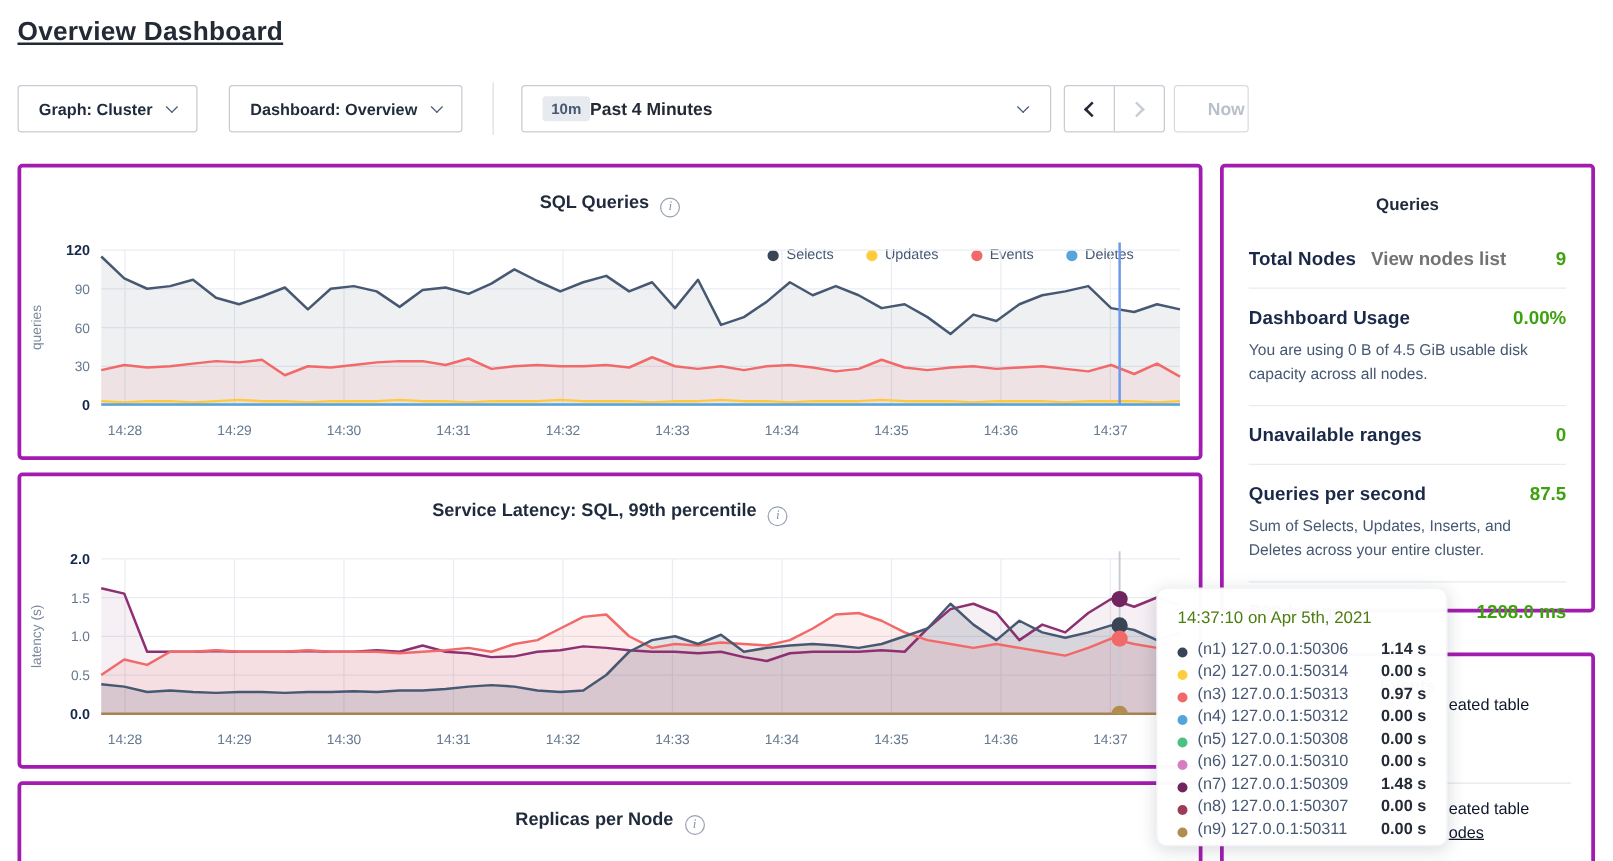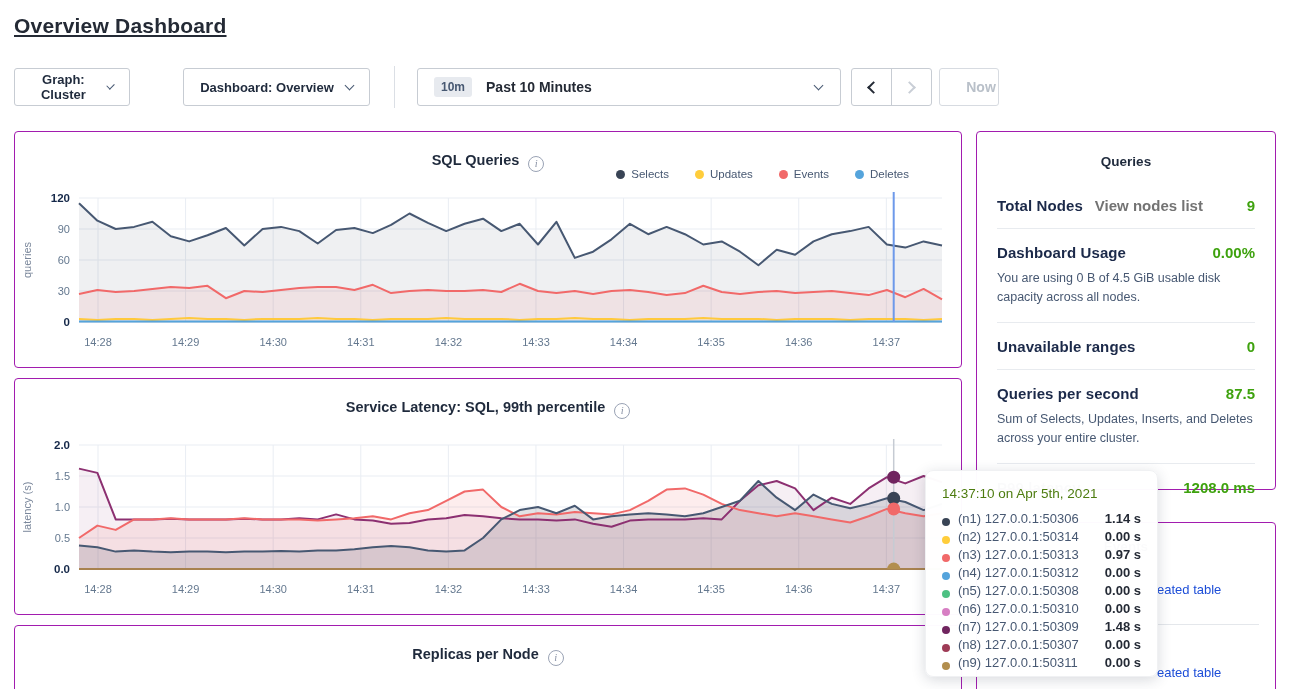--- a/index.html
+++ b/index.html
@@ -5,45 +5,45 @@
   * { box-sizing: border-box; margin: 0; padding: 0; }
   html,body { width:1290px; height:689px; overflow:hidden; background:#fff;
     font-family:"Liberation Sans", sans-serif; color:#242a35; }
   .page { position:relative; width:1290px; height:689px; }
 
   
   .page-title { position:absolute; left:14px; top:14px; font-size:21px; font-weight:600; color:#242a35; letter-spacing:.2px;text-decoration:underline; }
   .btn { position:absolute; height:38px; background:#fff; border:1px solid #c7ccd3; border-radius:3px;
     display:flex; align-items:center; font-size:13px; font-weight:700; color:#1f2a3c; cursor:pointer;padding-left:24px; }
   .dd { padding:0 16px; justify-content:center; gap:12px; }
-  .dd-graph { left:14px; top:68px; width:116px; }
+  .dd-graph { left:14px; top:68px; width:144px; }
   .dd-dash  { left:183px; top:68px; width:187px; }
   .chev { display:inline-block; width:7px; height:7px; border-right:1.8px solid #475872; border-bottom:1.8px solid #475872; transform:rotate(45deg); margin-top:-4px; }
   .vdiv { position:absolute; left:394px; top:66px; width:1px; height:42px; background:#dbdfe5; }
-  .timesel { left:417px; top:68px; width:424px; padding:0 16px; gap:14px; }
+  .timesel { left:417px; top:68px; width:424px; padding:0 16px; gap:0; }
   .time-badge { background:#e7eaef; color:#475872; font-size:12px; font-weight:700; border-radius:3px; padding:3px 7px; }
   .time-label { font-size:14px; font-weight:700; color:#242a35; }
   .timesel .chev { position:absolute; right:18px; }
   .pager { position:absolute; left:851px; top:68px; width:81px; height:38px; border:1px solid #c7ccd3; border-radius:3px; display:flex; background:#fff; }
   .pager .pg { flex:1; display:flex; align-items:center; justify-content:center; cursor:pointer; }
   .pager .pg + .pg { border-left:1px solid #c7ccd3; }
   .chev-l { width:9px; height:9px; border-left:2.6px solid #242a35; border-bottom:2.6px solid #242a35; transform:rotate(45deg); margin-left:4px; }
   .chev-r { width:9px; height:9px; border-right:2.6px solid #c9ced6; border-top:2.6px solid #c9ced6; transform:rotate(45deg); margin-right:4px; }
   .now-btn { left:939px; top:68px; width:60px; justify-content:center; border-color:#d7dbe1; color:#b9c0c9; font-size:14px; }
 
   
-  .panel { position:absolute; background:#fff; border:1px solid #a21caf; border-radius:4px; }
+  .panel { position:absolute; background:#fff; border:3px solid #a21caf; border-radius:4px; }
   .panel-sql { left:14px; top:131px; width:948px; height:237px; }
   .panel-lat { left:14px; top:378px; width:948px; height:237px; }
   .panel-rep { left:14px; top:625px; width:948px; height:130px; }
   .panel-head { text-align:center; padding-top:20px; font-size:14.5px; font-weight:700; color:#1f2a3c; }
   .info-i { display:inline-block; width:16px; height:16px; border:1px solid #9aa3b5; border-radius:50%;
     font-size:10.5px; font-weight:400; color:#8a93a6; line-height:14px; text-align:center; margin-left:9px; vertical-align:-2px;
     font-family:"Liberation Serif", serif; font-style:italic; }
-  .legend { position:absolute; right:52px; top:36px; display:flex; gap:26px; }
+  .legend { position:absolute; right:52px; top:64px; display:flex; gap:26px; }
   .lg-item { display:flex; align-items:center; gap:6px; font-size:11.5px; color:#475872; cursor:pointer; }
   .lg-dot { width:9px; height:9px; border-radius:50%; }
   .chart-mount { position:absolute; left:0; top:54px; width:940px; height:170px; }
   svg text.xt { font-size:11px; fill:#64788f; text-anchor:middle; font-family:"Liberation Sans",sans-serif; }
   svg text.yt { font-size:11px; fill:#64788f; text-anchor:end; font-family:"Liberation Sans",sans-serif; }
   svg text.yt.b { font-size:11.5px; font-weight:700; fill:#152849; }
   svg text.yl { font-size:11px; fill:#7a879b; text-anchor:middle; font-family:"Liberation Sans",sans-serif; }
 
   
   .panel-sum { left:976px; top:131px; width:300px; height:359px; padding:0 20px; }
@@ -51,21 +51,21 @@
   .sum-row { padding:15px 0 14px; border-top:1px solid #e8ebef; }
   .sum-row.first { border-top:none; margin-top:13px; }
   .sum-line { display:flex; align-items:baseline; }
   .sum-label { font-size:15px; font-weight:700; color:#1b2949; letter-spacing:.1px; }
   .sum-link { font-size:15px; font-weight:700; margin-left:12px; text-decoration:none; cursor:pointer; }
   .sum-value { margin-left:auto; font-size:15px; font-weight:700; }
   .sum-desc { margin-top:8px; font-size:12.5px; color:#475872; line-height:1.55; }
 
   .panel-ev { left:976px; top:522px; width:300px; height:200px; }
   .ev-title { text-align:center; padding-top:16px; font-size:13.5px; font-weight:700; color:#1b2949; }
-  .ev-frag { position:absolute; left:180px; font-size:13px; color:#1d4ed8;margin-top:28px; }
+  .ev-frag { position:absolute; left:180px; font-size:13px; color:#0f172a; }
   .ev-div { position:absolute; left:16px; right:16px; top:101px; height:1px; background:#e4e7eb; }
 
   
   .tooltip { position:absolute; left:925px; top:470px; width:233px; height:207px; background:rgba(255,255,255,0.98);
     border:1px solid #f0f1f3; border-radius:8px; box-shadow:0 3px 14px rgba(40,50,70,.18); z-index:20; padding:15px 16px 12px; }
   .tt-head { font-size:13.5px; color:#4d7c0f; margin-bottom:7px; }
   .tt-row { display:flex; align-items:flex-end; height:18px; font-size:13px; }
   .tt-dot { width:8px; height:8px; border-radius:50%; margin-right:8px; flex:none; }
   .tt-label { color:#475872; }
   .tt-val { margin-left:auto; font-weight:700; color:#242a35; }
@@ -81,21 +81,21 @@
     <span>Graph: Cluster</span>
     <span class="chev"></span>
   </button>
   <button class="btn dd dd-dash">
     <span>Dashboard: Overview</span>
     <span class="chev"></span>
   </button>
   <div class="vdiv"></div>
   <button class="btn timesel">
     <span class="time-badge">10m</span>
-    <span class="time-label">Past 10 Minutes</span>
+    <span class="time-label">Past 4 Minutes</span>
     <span class="chev"></span>
   </button>
   <div class="pager">
     <div class="pg">
         <span class="chev-l"></span>
       </div>
     <div class="pg">
         <span class="chev-r"></span>
       </div>
   </div>
@@ -267,21 +267,21 @@
         <span class="sum-value" style="color: rgb(62, 162, 14);">1208.0 ms</span>
       </div>
     </div>
   </section>
 
   <section class="panel panel-ev">
     <div class="ev-title">Events</div>
     <div class="ev-frag" style="top:31px;">eated table</div>
     <div class="ev-div"></div>
     <div class="ev-frag" style="top:114px;">eated table</div>
-    <div class="ev-frag" style="top:150px;text-decoration:underline;">odes</div>
+    <div class="ev-frag" style="top:133px;text-decoration:underline;">odes</div>
   </section>
 
   <div class="tooltip">
     <div class="tt-head">
       <span>14:37:10</span><span> on Apr 5th, 2021</span>
     </div>
     <div id="tt-rows">
         <div class="tt-row">
           <span class="tt-dot" style="background:#394455"></span>
           <span class="tt-label">(n1) 127.0.0.1:50306</span>

